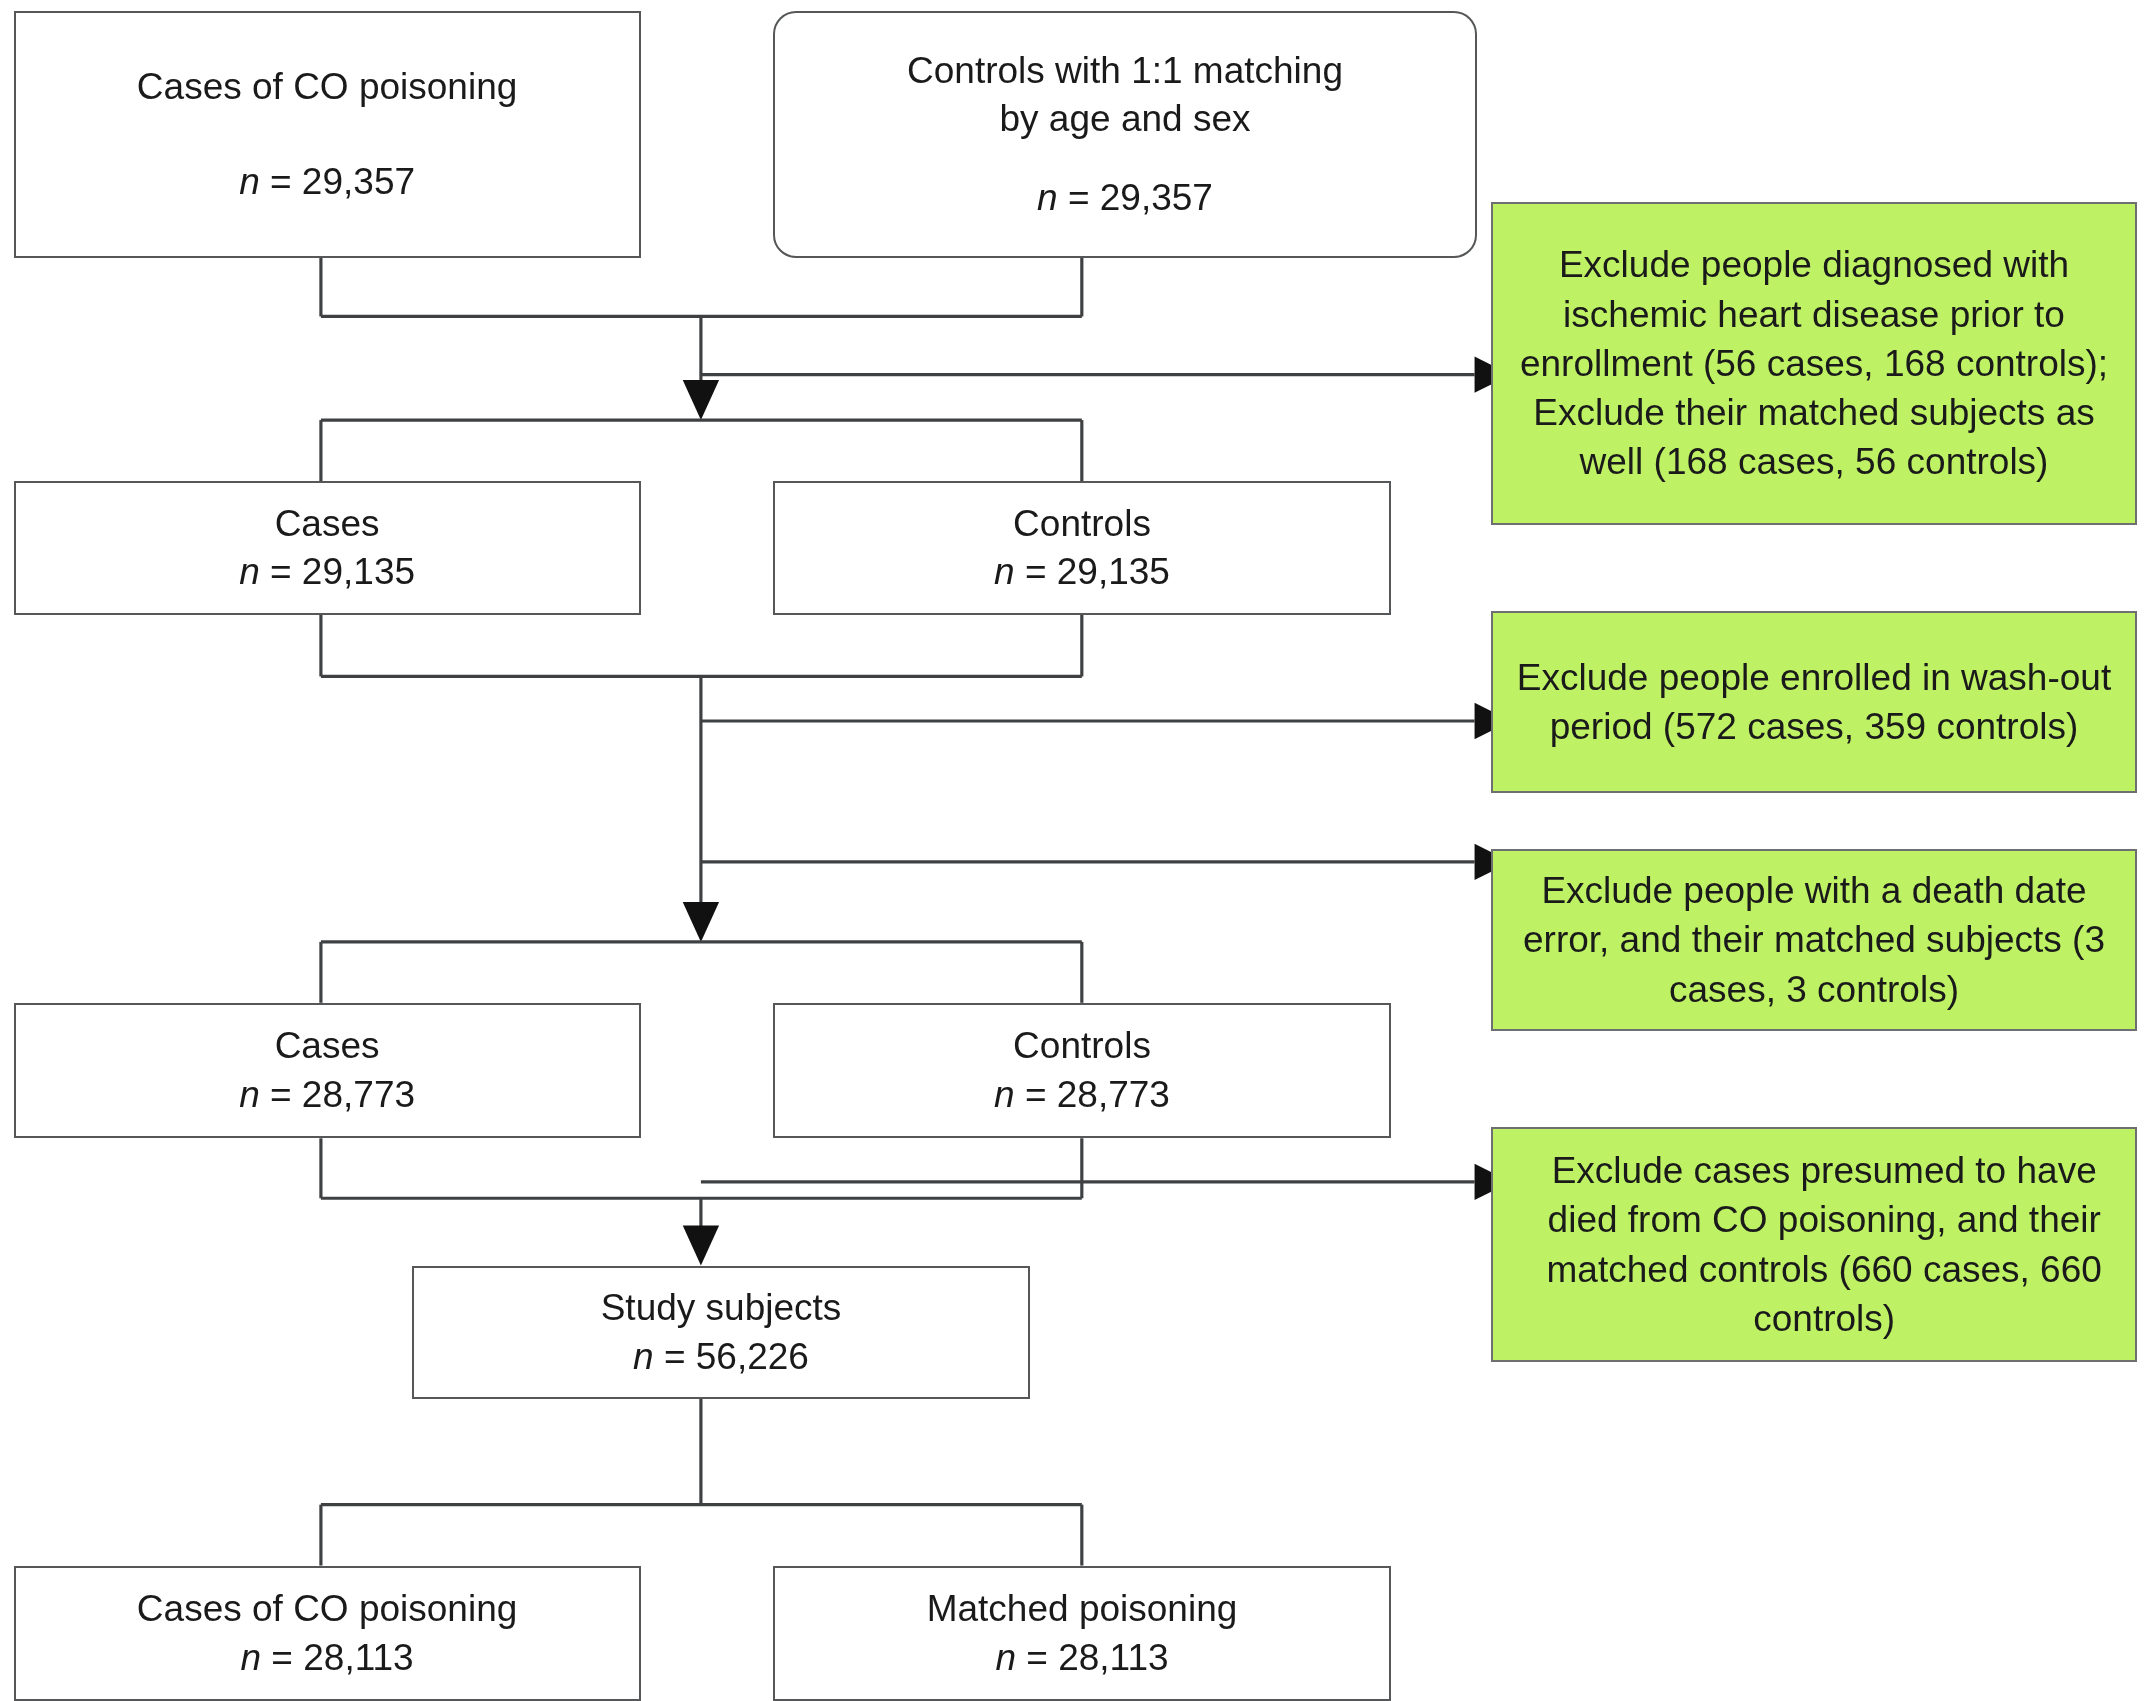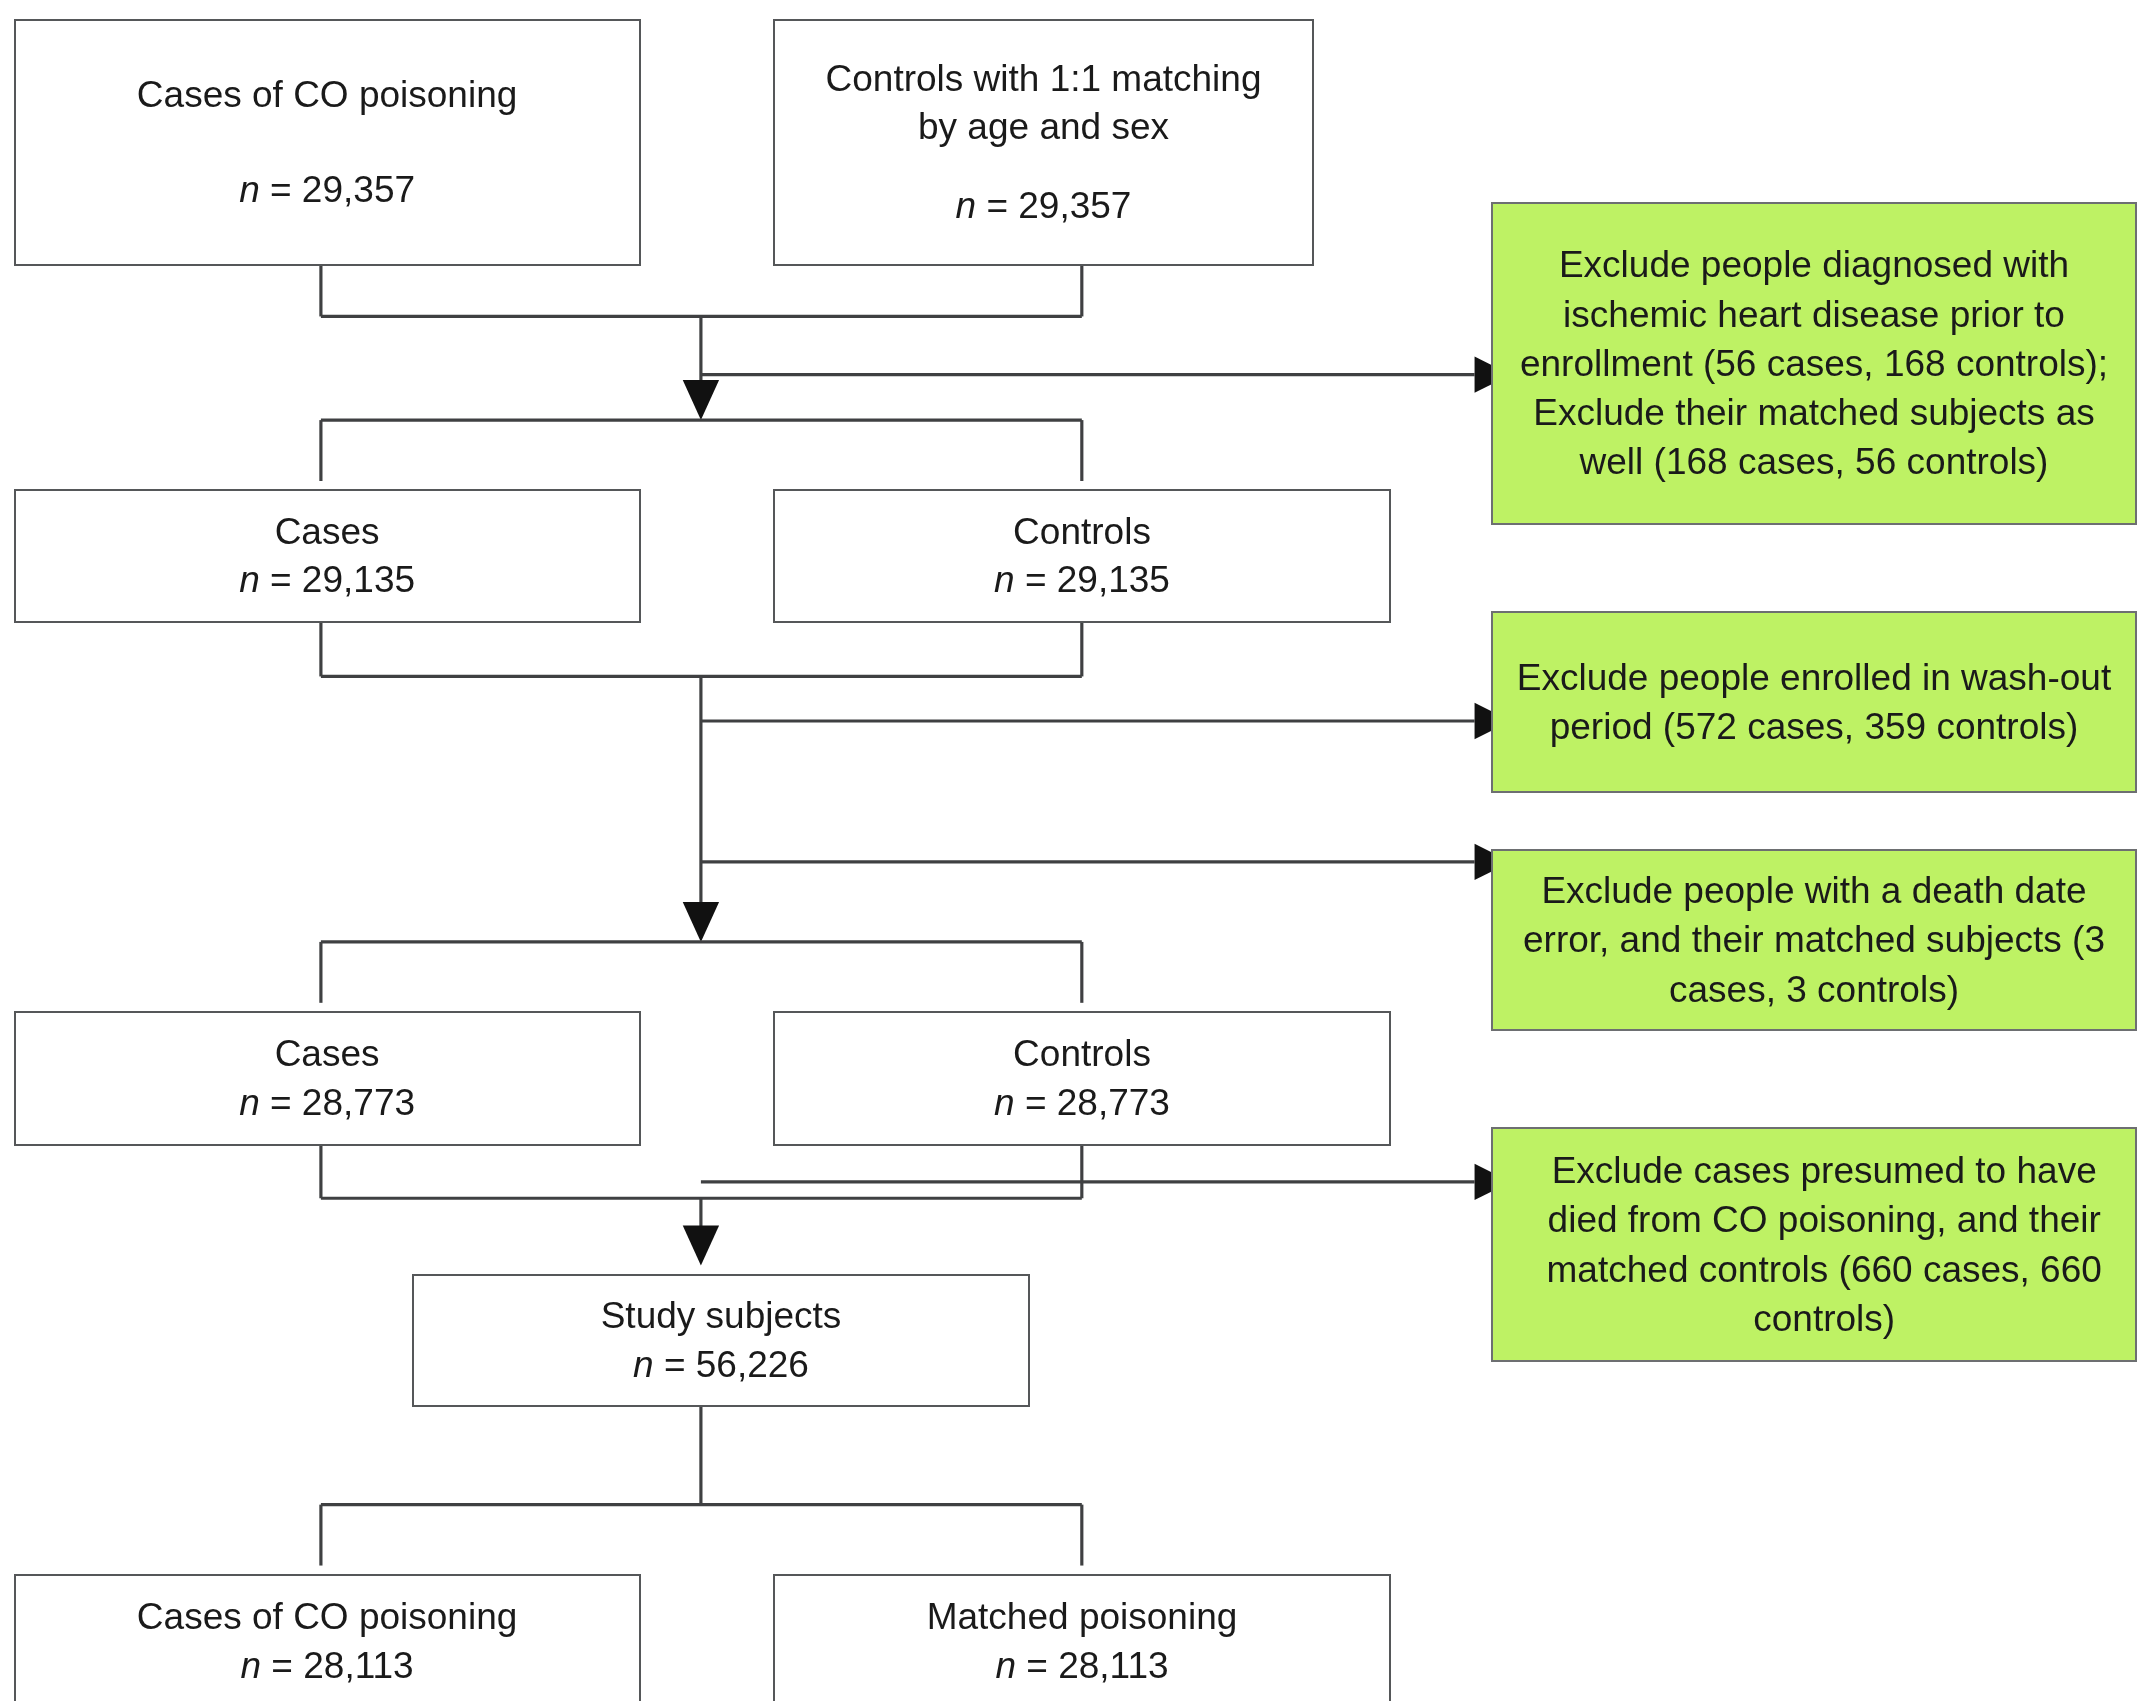--- a/index.html
+++ b/index.html
@@ -24,21 +24,20 @@
     background: #ffffff;
     display: flex;
     flex-direction: column;
     align-items: center;
     justify-content: center;
     text-align: center;
     color: #1a1a1a;
     font-size: 37px;
     line-height: 1.30;
     padding: 5.5px 12.7px;
-    margin-top: 8px;
   }
   .node .tline {
     display: block;
     white-space: nowrap;
   }
   .node .nval {
     display: block;
     white-space: nowrap;
   }
   .node .nval i {
@@ -135,21 +134,21 @@
     <line x1="1190" y1="1655" x2="1190" y2="1722"></line>
 
   </svg>
 
   <div class="node" style="left:13.6px; top:11px; width:627px; height:247px;">
     <span class="tline">Cases of CO poisoning</span>
     <span class="gap-lg"></span>
     <span class="nval"><i>n</i> <span>= 29,357</span></span>
   </div>
 
-  <div class="node" style="left:773px; top:11px; width:541px; height:247px;">
+  <div class="node" style="left:773px; top:11px; width:704px; height:247px;border-radius:23px;">
     <span class="tline">Controls with 1:1 matching</span>
     <span class="tline">by age and sex</span>
     <span class="gap-sm"></span>
     <span class="nval"><i>n</i> <span>= 29,357</span></span>
   </div>
 
   <div class="node" style="left:13.6px; top:481px; width:627px; height:134px;">
     <span class="tline">Cases</span>
     <span class="nval"><i>n</i> <span>= 29,135</span></span>
   </div>

